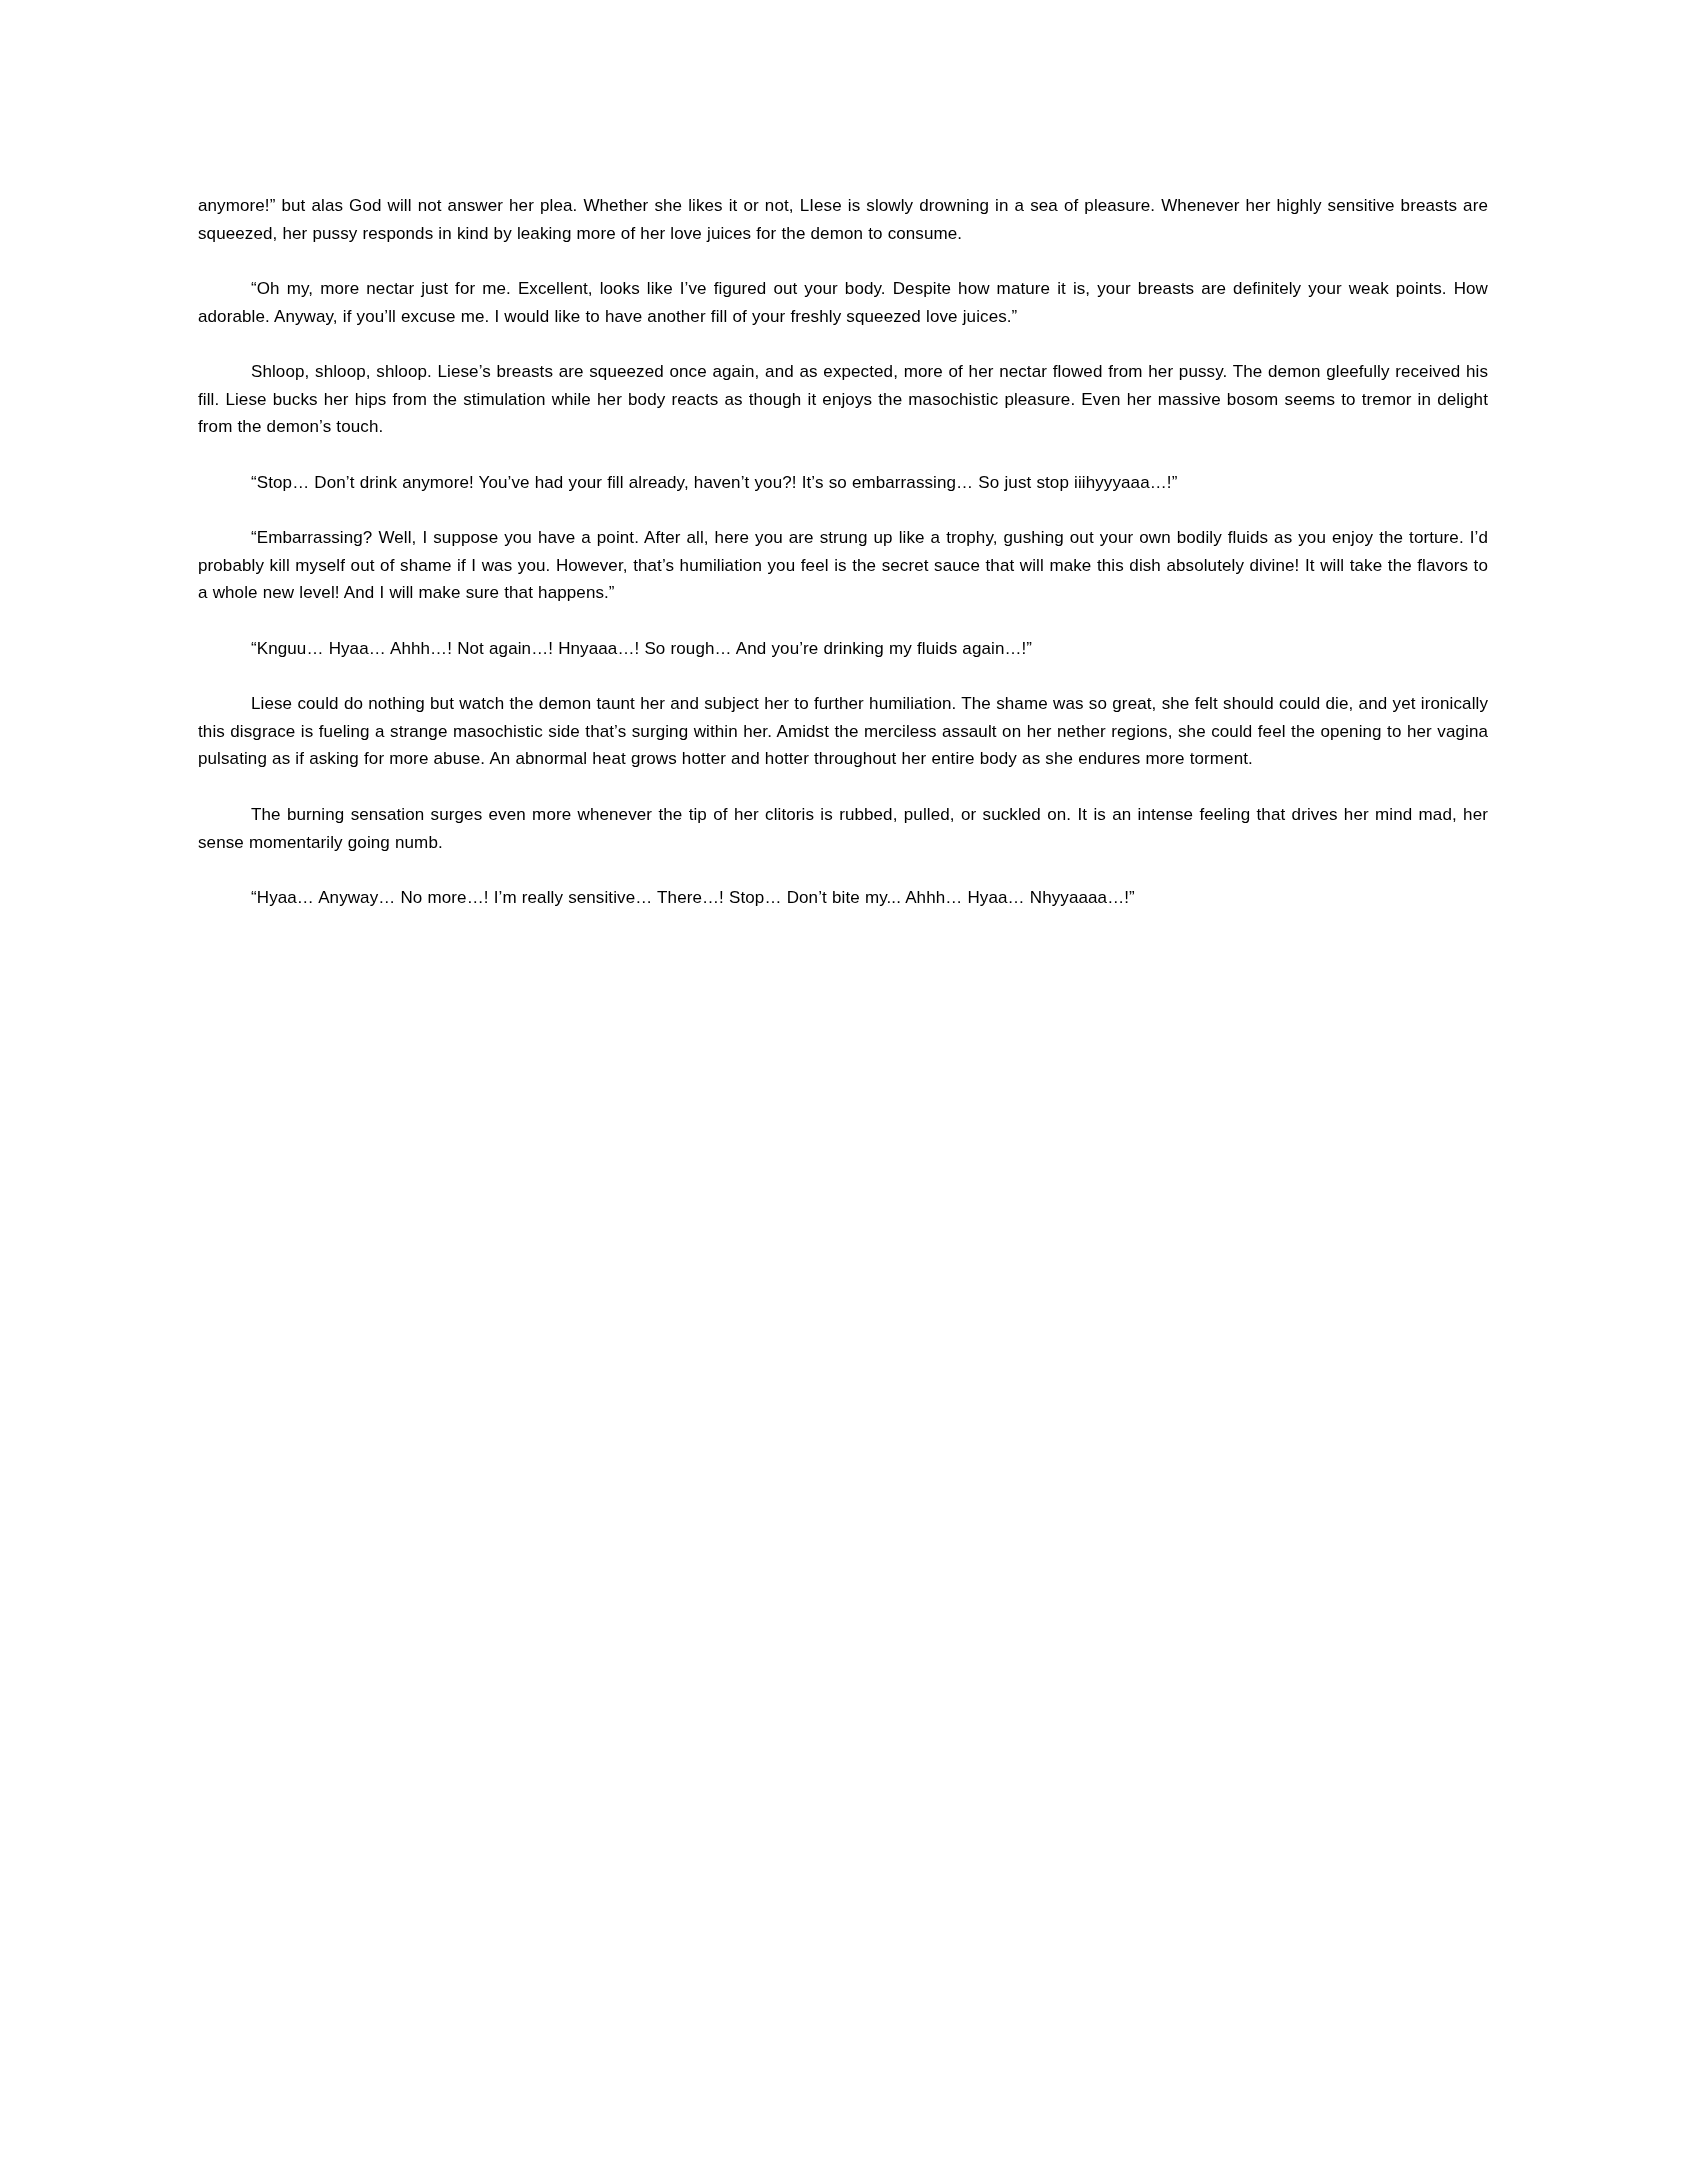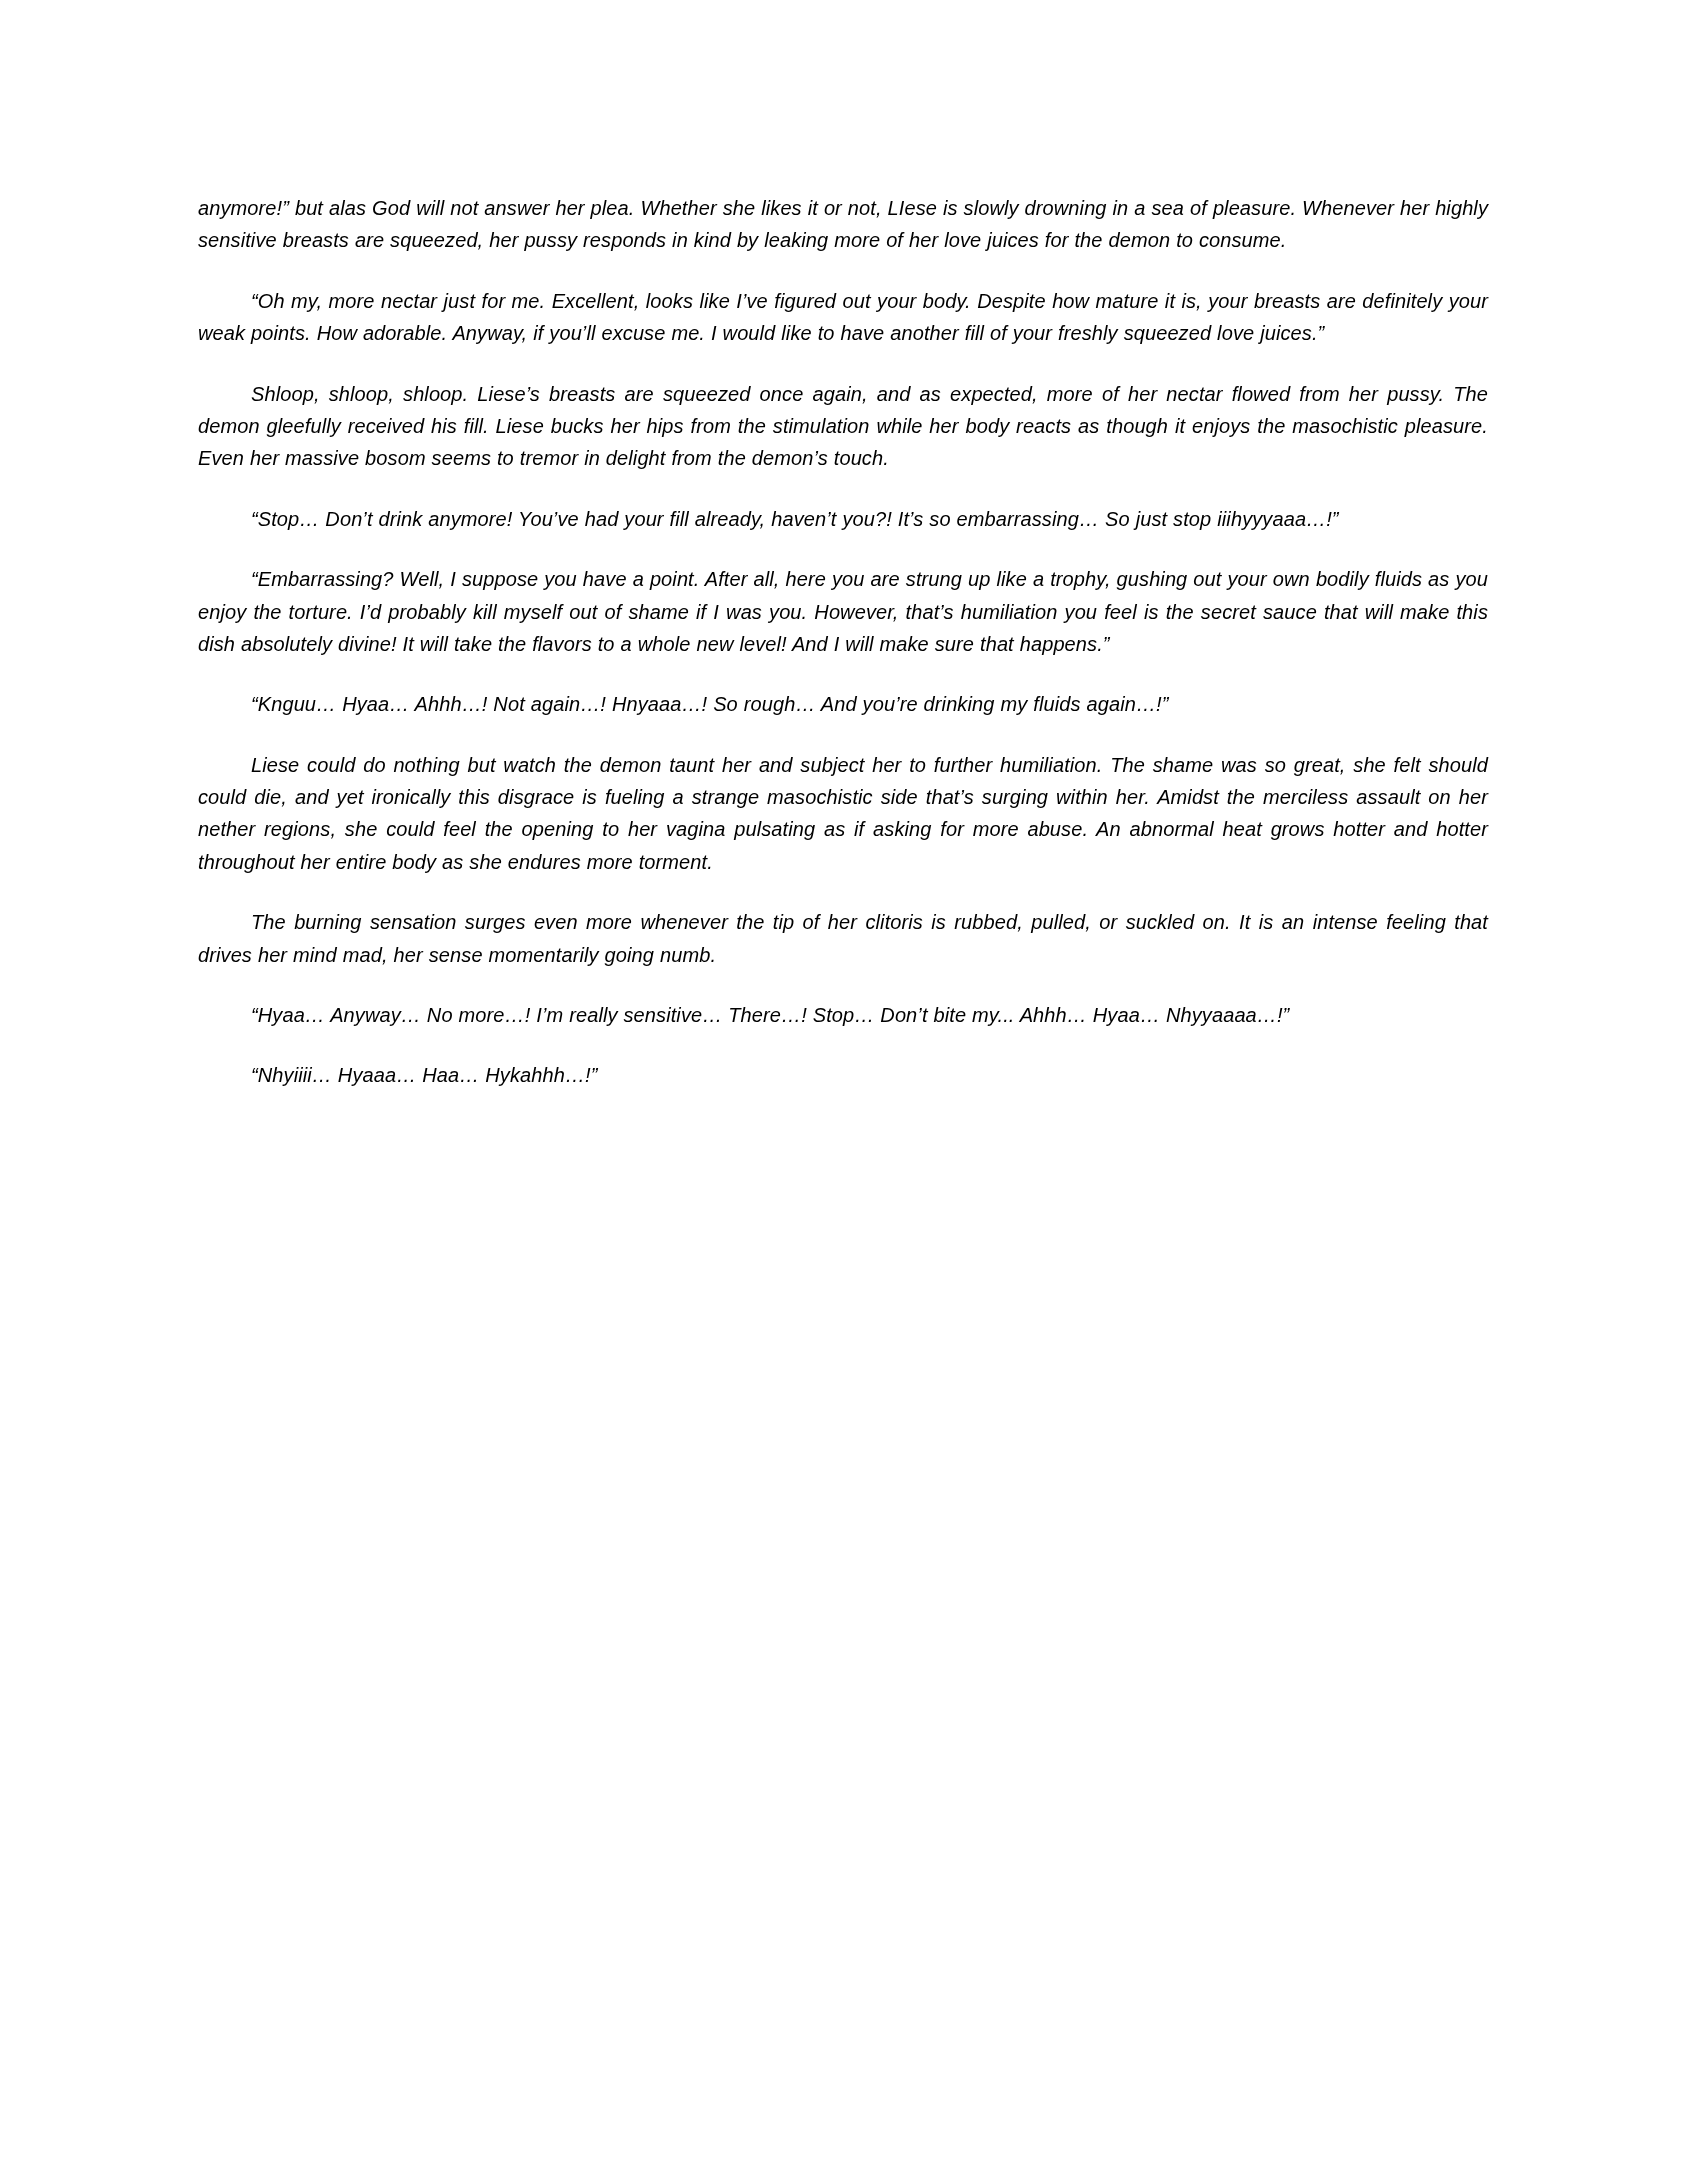--- a/index.html
+++ b/index.html
@@ -17,27 +17,26 @@
     background: #ffffff;
     box-sizing: border-box;
     padding: 192px 198px 0 198px;
     position: relative;
   }
   .doc-body {
     width: 1290px;
   }
   p.para {
     margin: 0 0 28px 0;
-    font-size: 20px;
+    font-size: 17px;
     line-height: 1.62;
     text-align: justify;
     text-justify: inter-word;
     letter-spacing: 0.1px;
     word-spacing: 0.3px;
-    font-style: italic;
   }
   p.para.indent {
     text-indent: 53px;
   }
   p.para:last-child {
     margin-bottom: 0;
   }
 </style>
 </head>
 <body>
@@ -47,17 +46,16 @@
 
     <p class="para">anymore!” but alas God will not answer her plea. Whether she likes it or not, LIese is slowly drowning in a sea of pleasure. Whenever her highly sensitive breasts are squeezed, her pussy responds in kind by leaking more of her love juices for the demon to consume.</p>
     <p class="para indent">“Oh my, more nectar just for me. Excellent, looks like I’ve figured out your body. Despite how mature it is, your breasts are definitely your weak points. How adorable. Anyway, if you’ll excuse me. I would like to have another fill of your freshly squeezed love juices.”</p>
     <p class="para indent">Shloop, shloop, shloop. Liese’s breasts are squeezed once again, and as expected, more of her nectar flowed from her pussy. The demon gleefully received his fill. Liese bucks her hips from the stimulation while her body reacts as though it enjoys the masochistic pleasure. Even her massive bosom seems to tremor in delight from the demon’s touch.</p>
     <p class="para indent">“Stop… Don’t drink anymore! You’ve had your fill already, haven’t you?! It’s so embarrassing… So just stop iiihyyyaaa…!”</p>
     <p class="para indent">“Embarrassing? Well, I suppose you have a point. After all, here you are strung up like a trophy, gushing out your own bodily fluids as you enjoy the torture. I’d probably kill myself out of shame if I was you. However, that’s humiliation you feel is the secret sauce that will make this dish absolutely divine! It will take the flavors to a whole new level! And I will make sure that happens.”</p>
     <p class="para indent">“Knguu… Hyaa… Ahhh…! Not again…! Hnyaaa…! So rough… And you’re drinking my fluids again…!”</p>
     <p class="para indent">Liese could do nothing but watch the demon taunt her and subject her to further humiliation. The shame was so great, she felt should could die, and yet ironically this disgrace is fueling a strange masochistic side that’s surging within her. Amidst the merciless assault on her nether regions, she could feel the opening to her vagina pulsating as if asking for more abuse. An abnormal heat grows hotter and hotter throughout her entire body as she endures more torment.</p>
     <p class="para indent">The burning sensation surges even more whenever the tip of her clitoris is rubbed, pulled, or suckled on. It is an intense feeling that drives her mind mad, her sense momentarily going numb.</p>
     <p class="para indent">“Hyaa… Anyway… No more…! I’m really sensitive… There…! Stop… Don’t bite my... Ahhh… Hyaa… Nhyyaaaa…!”</p>
-    <p class="para indent">“Nhyiiii… Hyaaa… Haa… Hykahhh…!”</p>
 
   </div>
 </div>
 
 
 </body></html>

